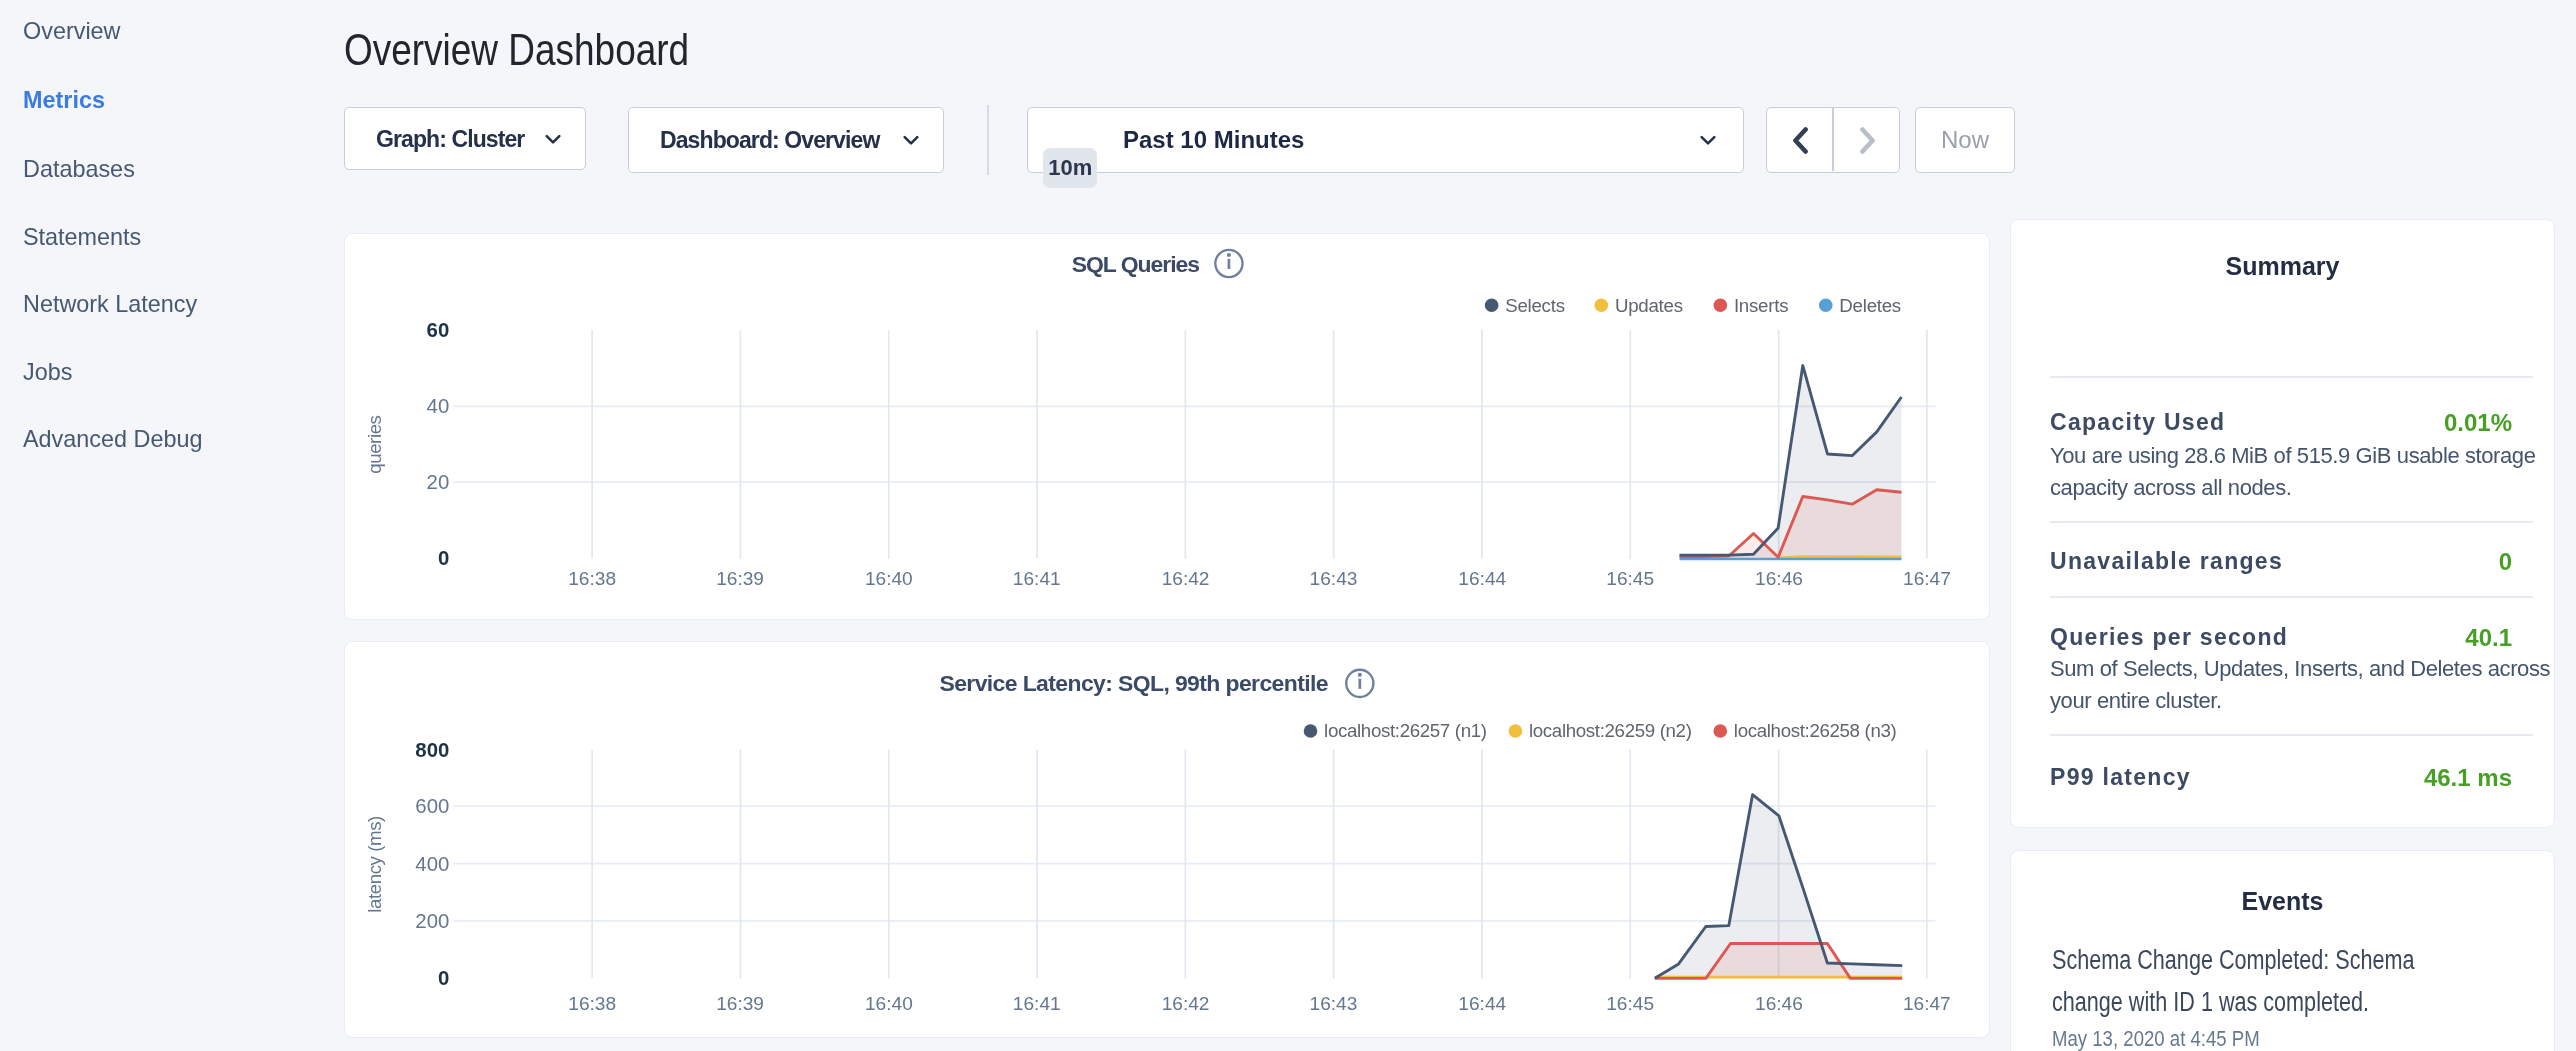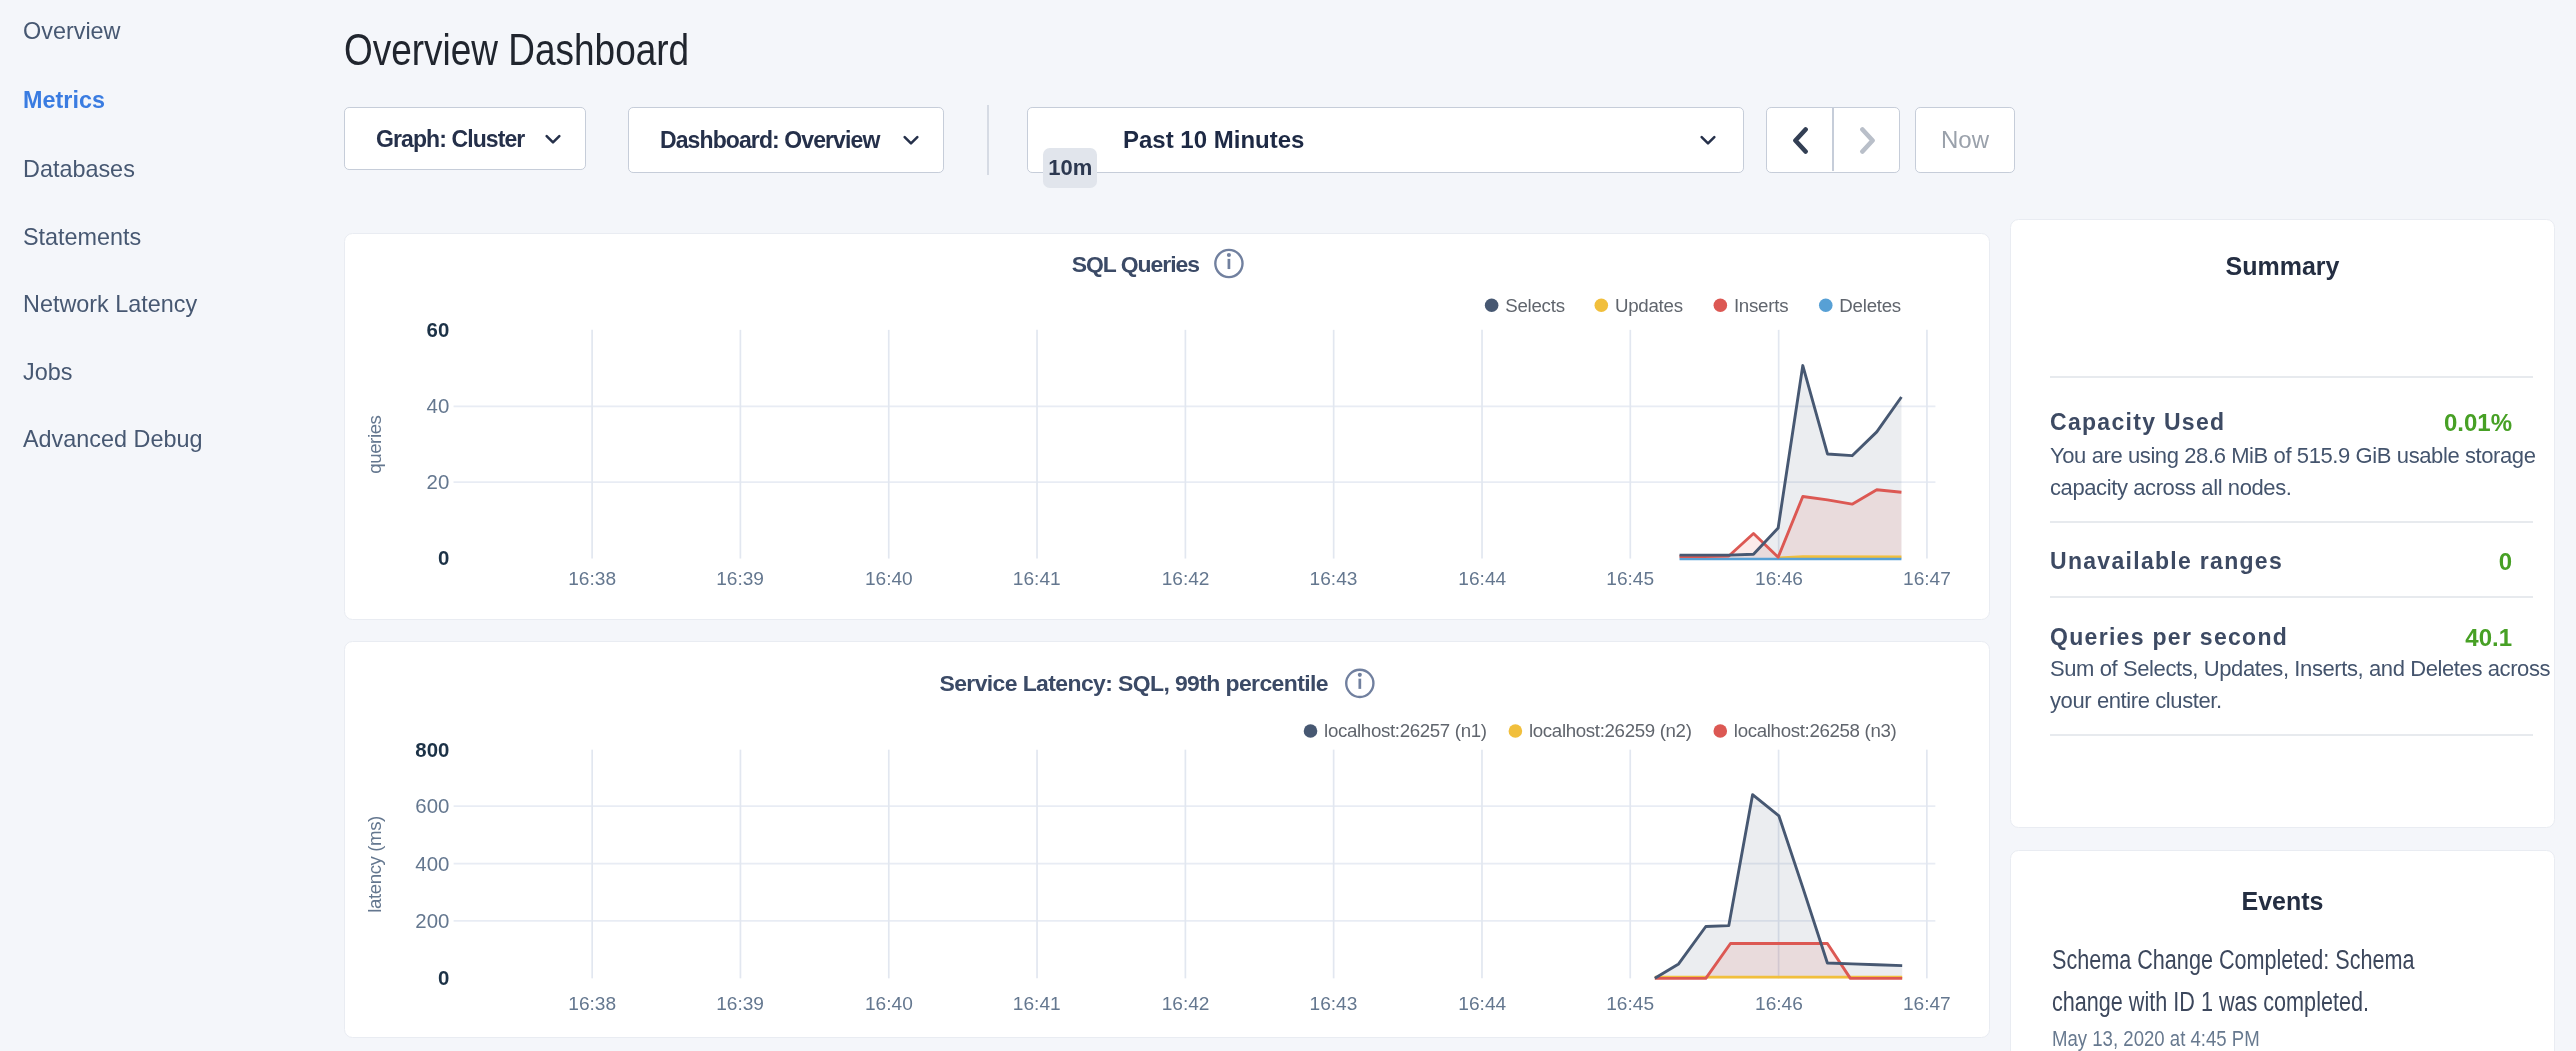--- a/index.html
+++ b/index.html
@@ -209,20 +209,24 @@
   </div>
   <div class="abs" style="left:39px; top:376px; width:483px; height:1.7px; background:#e7eaee;"></div>
 
   <div class="abs" style="left:39px; right:42px; top:402px; line-height:31px; font-size:23px; font-weight:bold;">
     <span style="color:#3d4a63; letter-spacing:1.3px;">Queries per second</span>
     <span class="abs" style="right:0; color:#47a025; font-size:24px;">40.1</span>
   </div>
   <div class="abs" style="left:39px; top:433px; font-size:22px; letter-spacing:-0.4px; line-height:32px; color:#44546d; white-space:nowrap;">Sum of Selects, Updates, Inserts, and Deletes across<br>your entire cluster.</div>
   <div class="abs" style="left:39px; top:514px; width:483px; height:1.7px; background:#e7eaee;"></div>
 
+  <div class="abs" style="left:39px; right:42px; top:542px; line-height:31px; font-size:23px; font-weight:bold;">
+    <span style="color:#3d4a63; letter-spacing:1.3px;">P99 latency</span>
+    <span class="abs" style="right:0; color:#47a025; font-size:24px;">46.1 ms</span>
+  </div>
 </div>
 
 <div class="card" style="left:2010px; top:850px; width:545px; height:238px;">
   <div class="abs" style="left:0; right:0; top:35px; text-align:center; font-size:25px; font-weight:bold; color:#242e42; line-height:31px;">Events</div>
   <div class="abs" style="left:41px; top:88px; font-size:27px; line-height:42px; color:#3c475c; white-space:nowrap; transform:scaleX(0.8); transform-origin:left top;">Schema Change Completed: Schema<br>change with ID 1 was completed.</div>
   <div class="abs" style="left:41px; top:175px; font-size:22px; color:#67798f; white-space:nowrap; transform:scaleX(0.845); transform-origin:left top;">May 13, 2020 at 4:45 PM</div>
 </div>
 
 
 </body></html>

